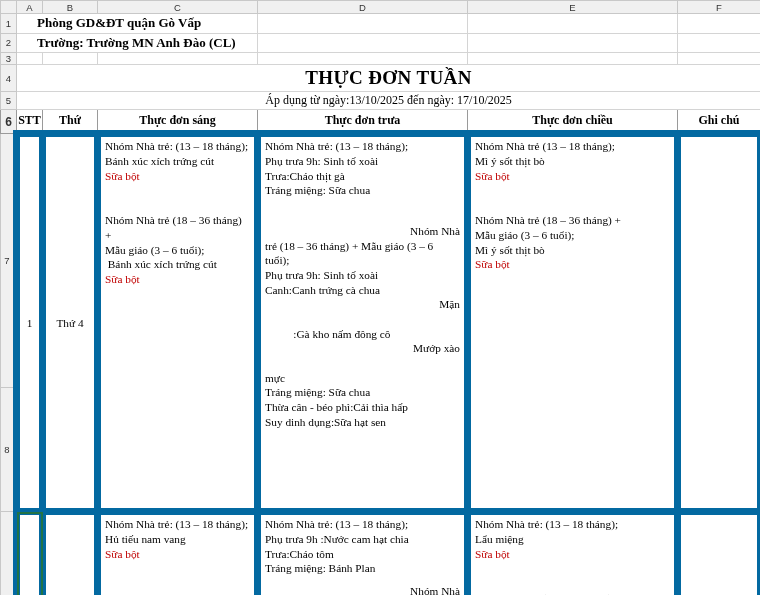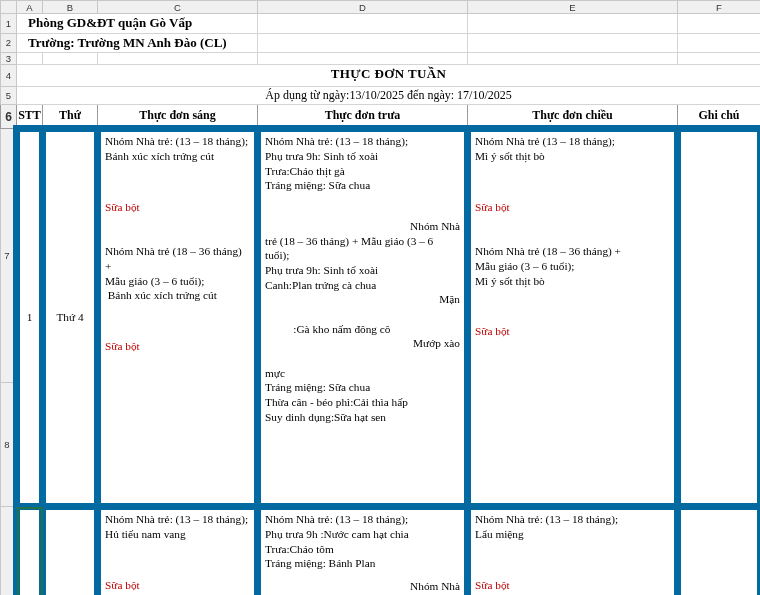--- a/index.html
+++ b/index.html
@@ -40,28 +40,28 @@
     text-align: center;
     font-family: "Liberation Sans", sans-serif;
     font-size: 9.5px;
     color: #333;
     width: 16px;
     padding: 0;
     vertical-align: middle;
   }
   td.cell {
     border: 1px solid #d4d4d4;
-    padding: 1px 11px;
+    padding: 1px 20px;
     vertical-align: top;
     line-height: 1.27;
   }
-  .red { color: #c00000; margin-top: 36px; }
+  .red { color: #c00000; }
   .title-main {
     font-weight: bold;
-    font-size: 13px;
+    font-size: 19px;
     text-align: center;
     letter-spacing: .4px;
   }
   .title-sub {
     font-size: 12px;
     text-align: center;
   }
   .hdr-org {
     font-weight: bold;
     font-size: 13px;
@@ -189,21 +189,21 @@
       <div class="lines seg">
         <div>Nhóm Nhà trẻ: (13 – 18 tháng);</div>
         <div>Phụ trưa 9h: Sinh tố xoài</div>
         <div>Trưa:Cháo thịt gà</div>
         <div>Tráng miệng: Sữa chua</div>
       </div>
       <div class="lines" style="margin-top:26px">
         <div class="flt">Nhóm Nhà</div>
         <div>trẻ (18 – 36 tháng) + Mẫu giáo (3 – 6 tuổi);</div>
         <div>Phụ trưa 9h: Sinh tố xoài</div>
-        <div>Canh:Plan trứng cà chua</div>
+        <div>Canh:Canh trứng cà chua</div>
         <div class="flt">Mặn</div>
         <div>
           <span>:Gà kho nấm đông cô</span>
           <span class="inline-right">Mướp xào</span>
         </div>
         <div>mực</div>
         <div>Tráng miệng: Sữa chua</div>
         <div>Thừa cân - béo phì:Cải thìa hấp</div>
         <div>Suy dinh dụng:Sữa hạt sen</div>
       </div>

